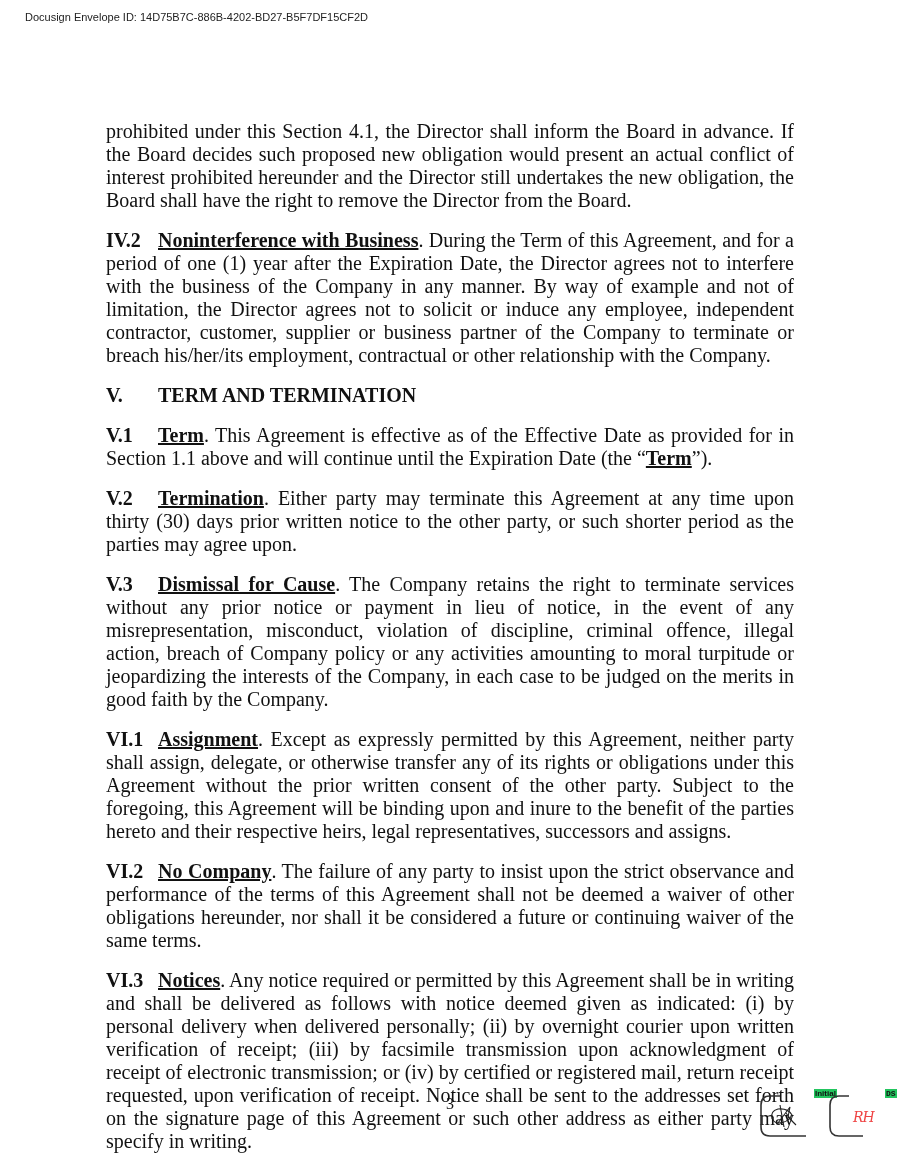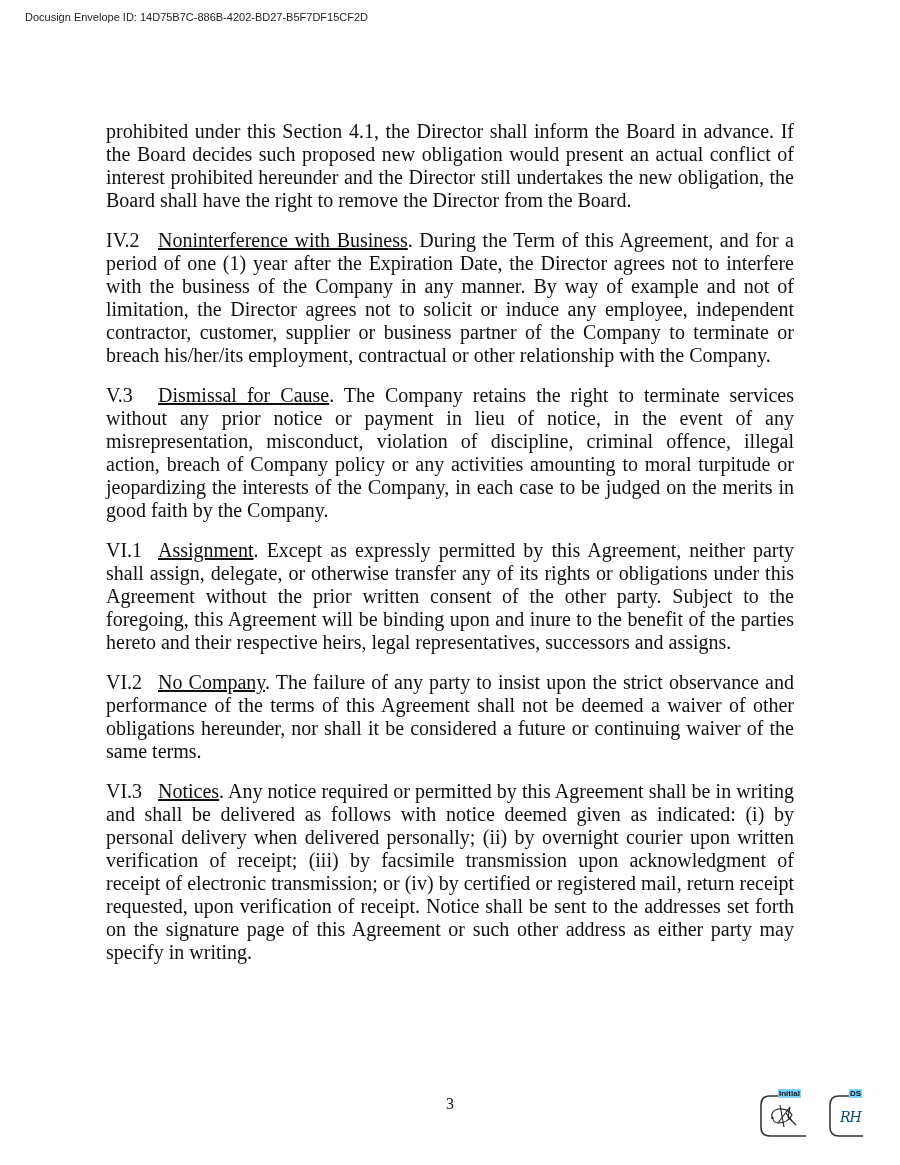--- a/index.html
+++ b/index.html
@@ -7,49 +7,58 @@
     .envelope {
       position: absolute; left: 25px; top: 11px;
       font-family: Liberation Sans, sans-serif; font-size: 11px; color: #222;
     }
     .page {
       position: absolute; left: 106px; top: 120px; width: 688px;
       font-family: "Liberation Serif", serif; font-size: 20px; line-height: 23px;
       text-align: justify;
     }
     .para { margin: 0 0 17px 0; }
-    .num { display: inline-block; width: 52px; }
-    .u { text-decoration: underline; }
+    .num { display: inline-block; width: 52px; font-weight: bold; }
+    .u { text-decoration: underline; font-weight: bold; }
     .heading { font-weight: bold; margin: 0 0 17px 0; text-align: left; }
     .heading .hnum { display: inline-block; width: 52px; }
     .pagenum {
       position: absolute; left: 0; width: 900px; top: 1095px; text-align: center;
       font-family: "Liberation Serif", serif; font-size: 16px;
     }
     .stamp { position: absolute; top: 1093px; }
     .stamp svg { display: block; }
     .stamp-label {
       position: absolute; top: -4px; font-family: "Liberation Sans", sans-serif;
-      font-size: 8px; font-weight: bold; background: #7dd3fc; padding: 0 1px; color: #111;
+      font-size: 8px; font-weight: bold; background: #22c55e; padding: 0 1px; color: #111; margin-left: 36px;
     }
   </style>
 </head>
 <body>
 
 <div class="envelope">Docusign Envelope ID: 14D75B7C-886B-4202-BD27-B5F7DF15CF2D</div>
 
 <div class="page">
   <p class="para">prohibited under this Section 4.1, the Director shall inform the Board in advance.  If the Board decides such proposed new obligation would present an actual conflict of interest prohibited hereunder and the Director still undertakes the new obligation, the Board shall have the right to remove the Director from the Board.</p>
 
   <p class="para">
     <span class="num">IV.2</span><span class="u">Noninterference with Business</span><span>.  During the Term of this Agreement, and for a period of one (1) year after the Expiration Date, the Director agrees not to interfere with the business of the Company in any manner.  By way of example and not of limitation, the Director agrees not to solicit or induce any employee, independent contractor, customer, supplier or business partner of the Company to terminate or breach his/her/its employment, contractual or other relationship with the Company.</span>
   </p>
 
+  <p class="heading">
+    <span class="hnum">V.</span><span>TERM AND TERMINATION</span>
+  </p>
 
+  <p class="para">
+    <span class="num">V.1</span><span class="u">Term</span><span>.  This Agreement is effective as of the Effective Date as provided for in Section 1.1 above and will continue until the Expiration Date (the “</span><span class="u">Term</span><span>”).</span>
+  </p>
 
+  <p class="para">
+    <span class="num">V.2</span><span class="u">Termination</span><span>.  Either party may terminate this Agreement at any time upon thirty (30) days prior written notice to the other party, or such shorter period as the parties may agree upon.</span>
+  </p>
 
   <p class="para">
     <span class="num">V.3</span><span class="u">Dismissal for Cause</span><span>.  The Company retains the right to terminate services without any prior notice or payment in lieu of notice, in the event of any misrepresentation, misconduct, violation of discipline, criminal offence, illegal action, breach of Company policy or any activities amounting to moral turpitude or jeopardizing the interests of the Company, in each case to be judged on the merits in good faith by the Company.</span>
   </p>
 
 
 
   <p class="para">
     <span class="num">VI.1</span><span class="u">Assignment</span><span>.  Except as expressly permitted by this Agreement, neither party shall assign, delegate, or otherwise transfer any of its rights or obligations under this Agreement without the prior written consent of the other party.  Subject to the foregoing, this Agreement will be binding upon and inure to the benefit of the parties hereto and their respective heirs, legal representatives, successors and assigns.</span>
   </p>
@@ -75,15 +84,15 @@
       <path d="M28 20 L34 28"></path>
     </g>
   </svg>
   <span class="stamp-label" style="left:20px;">Initial</span>
 </div>
 
 <div class="stamp" style="left:827px;">
   <svg width="40" height="46" viewBox="0 0 40 46">
     <path d="M22 3 H12 Q3 3 3 12 V34 Q3 43 12 43 H36" fill="none" stroke="#333" stroke-width="1.6"></path>
   </svg>
-  <span class="stamp-label" style="left:22px;">DS</span>
-  <span style="position:absolute;left:13px;top:16px;font-family:'DejaVu Serif',serif;font-style:italic;font-size:14px;color:#0c4a6e;letter-spacing:-1px;">RH</span>
+  <span class="stamp-label" style="left:22px;font-family:Liberation Mono, monospace;">DS</span>
+  <span style="position:absolute;left:26px;top:16px;font-family:'DejaVu Serif',serif;font-style:italic;font-size:14px;color:#ef4444;letter-spacing:-1px;">RH</span>
 </div>
 
 </body></html>

